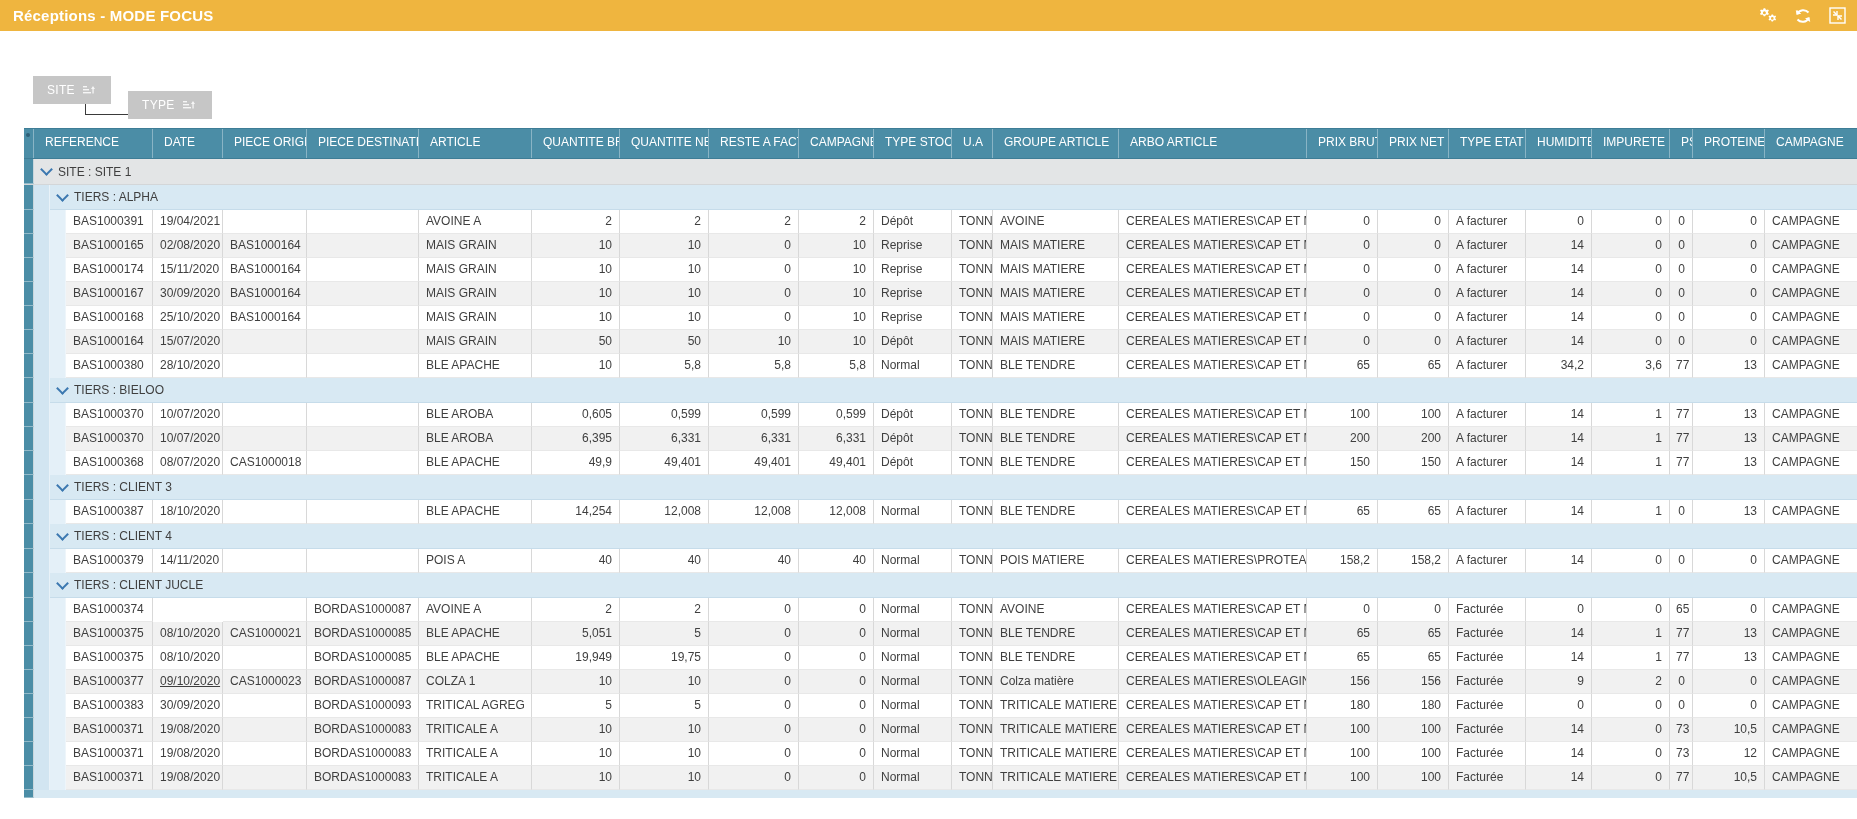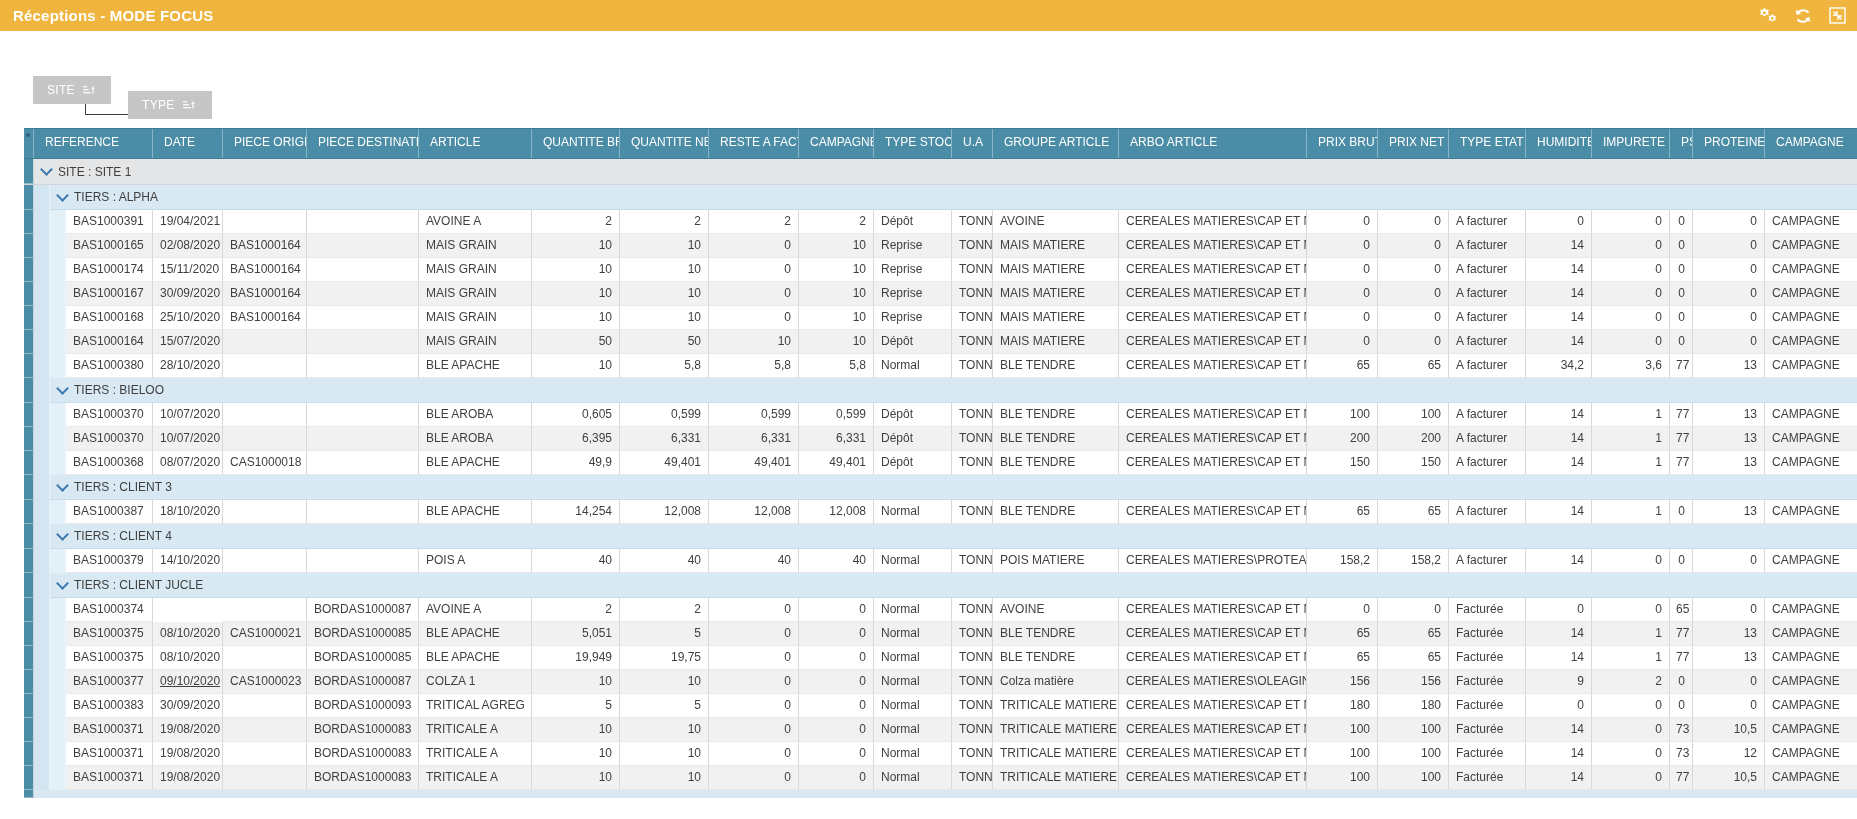--- a/index.html
+++ b/index.html
@@ -493,21 +493,21 @@
         <div class="group-band band-tiers">
           <div class="chev"></div>
           <div>TIERS : CLIENT 4</div>
         </div>
       </div>
       <div class="grow drow">
         <div class="sel"></div>
         <div class="strip-outer"></div>
         <div class="strip-inner"></div>
         <div class="dcell txt" style="width: 87px;">BAS1000379</div>
-        <div class="dcell txt" style="width: 70px;">14/10/2020</div>
+        <div class="dcell txt" style="width: 70px;">14/11/2020</div>
         <div class="dcell txt" style="width: 84px;"></div>
         <div class="dcell txt" style="width: 112px;"></div>
         <div class="dcell txt" style="width: 113px;">POIS A</div>
         <div class="dcell num" style="width: 88px;">40</div>
         <div class="dcell num" style="width: 89px;">40</div>
         <div class="dcell num" style="width: 90px;">40</div>
         <div class="dcell num" style="width: 75px;">40</div>
         <div class="dcell txt" style="width: 78px;">Normal</div>
         <div class="dcell txt" style="width: 41px;">TONNE</div>
         <div class="dcell txt" style="width: 126px;">POIS MATIERE</div>

